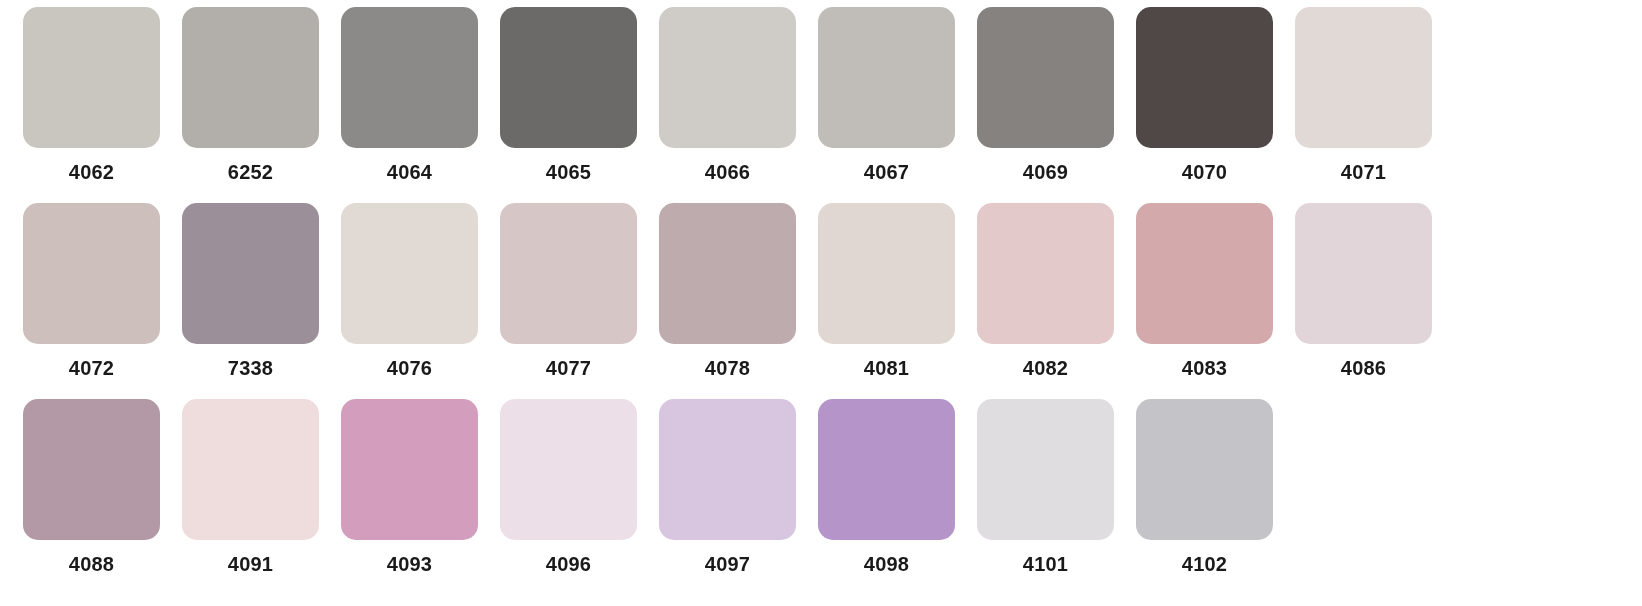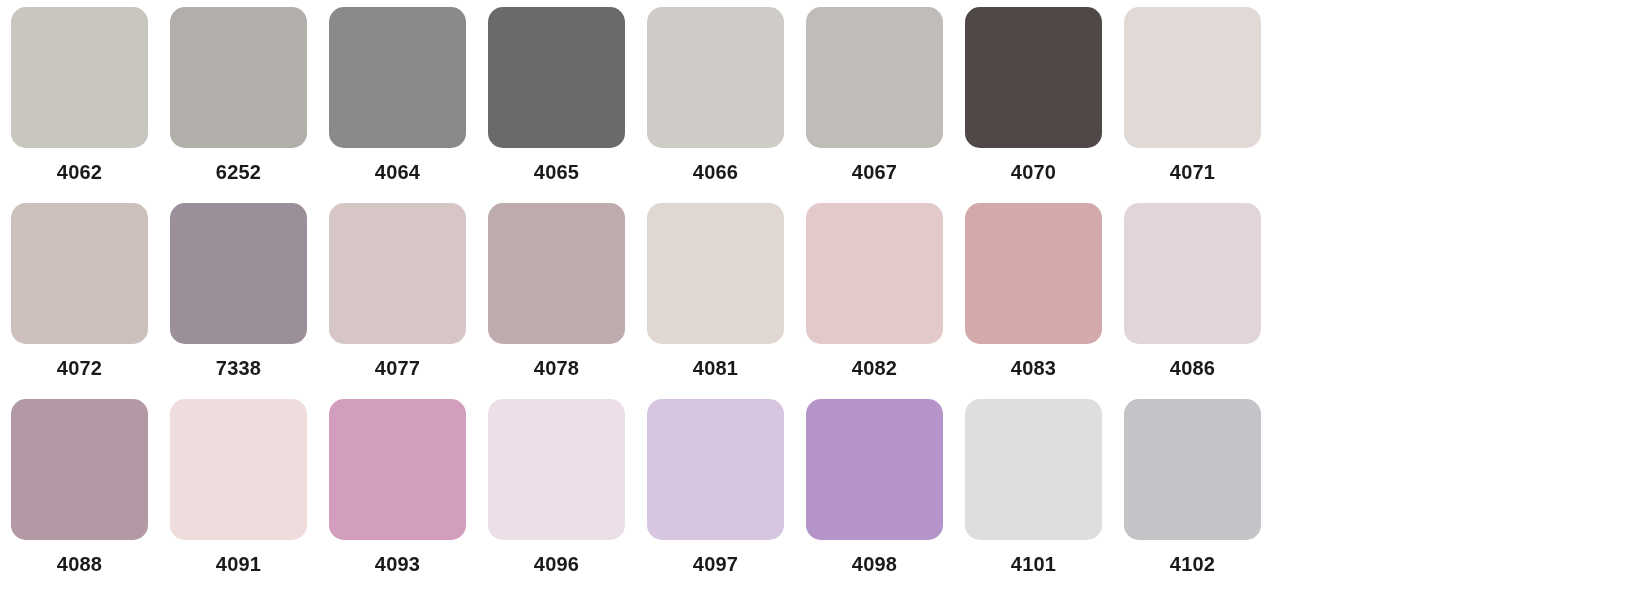--- a/index.html
+++ b/index.html
@@ -11,21 +11,21 @@
   body {
     width: 1642px;
     height: 606px;
     font-family: "Liberation Sans", sans-serif;
     overflow: hidden;
   }
   #swatch-grid {
     box-sizing: border-box;
     width: 1642px;
     height: 606px;
-    padding: 7px 0 0 0;
+    padding: 7px 0 0 12px;
     display: flex;
     flex-direction: column;
   }
   .swatch-row {
     display: flex;
     flex-direction: row;
     height: 196px;
     flex: 0 0 196px;
   }
   .swatch-cell {
@@ -75,36 +75,44 @@
       </div>
       <div class="swatch-cell">
         <div class="swatch-chip" style="background-color: rgb(207, 204, 199);"></div>
         <div class="swatch-label">4066</div>
       </div>
       <div class="swatch-cell">
         <div class="swatch-chip" style="background-color: rgb(192, 188, 183);"></div>
         <div class="swatch-label">4067</div>
       </div>
       <div class="swatch-cell">
+        <div class="swatch-chip" style="background-color: rgb(133, 130, 127);"></div>
+        <div class="swatch-label">4069</div>
+      </div>
+      <div class="swatch-cell">
         <div class="swatch-chip" style="background-color: rgb(79, 72, 71);"></div>
         <div class="swatch-label">4070</div>
       </div>
       <div class="swatch-cell">
         <div class="swatch-chip" style="background-color: rgb(224, 217, 213);"></div>
         <div class="swatch-label">4071</div>
       </div>
     </div>
     <div class="swatch-row">
       <div class="swatch-cell">
         <div class="swatch-chip" style="background-color: rgb(205, 191, 188);"></div>
         <div class="swatch-label">4072</div>
       </div>
       <div class="swatch-cell">
         <div class="swatch-chip" style="background-color: rgb(155, 143, 153);"></div>
         <div class="swatch-label">7338</div>
+      </div>
+      <div class="swatch-cell">
+        <div class="swatch-chip" style="background-color: rgb(225, 217, 211);"></div>
+        <div class="swatch-label">4076</div>
       </div>
       <div class="swatch-cell">
         <div class="swatch-chip" style="background-color: rgb(215, 198, 198);"></div>
         <div class="swatch-label">4077</div>
       </div>
       <div class="swatch-cell">
         <div class="swatch-chip" style="background-color: rgb(189, 171, 174);"></div>
         <div class="swatch-label">4078</div>
       </div>
       <div class="swatch-cell">

